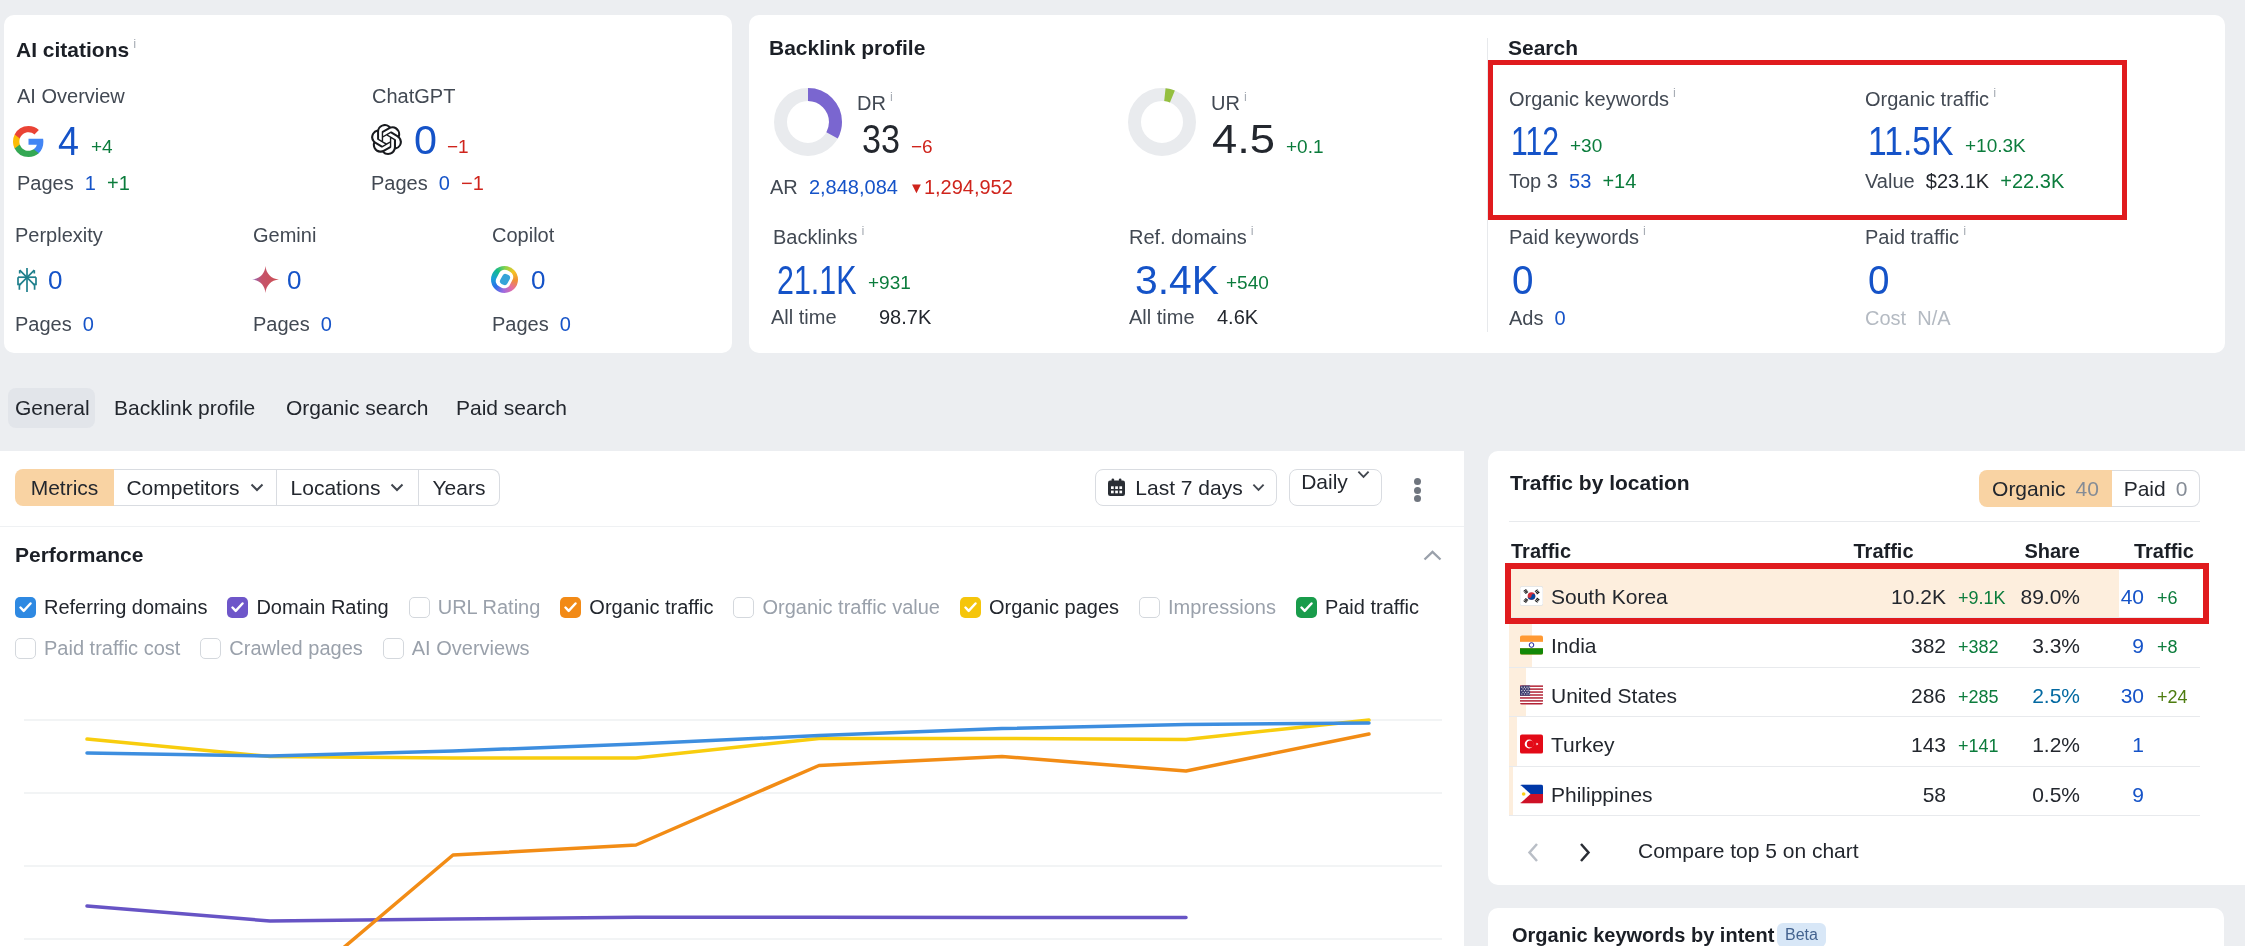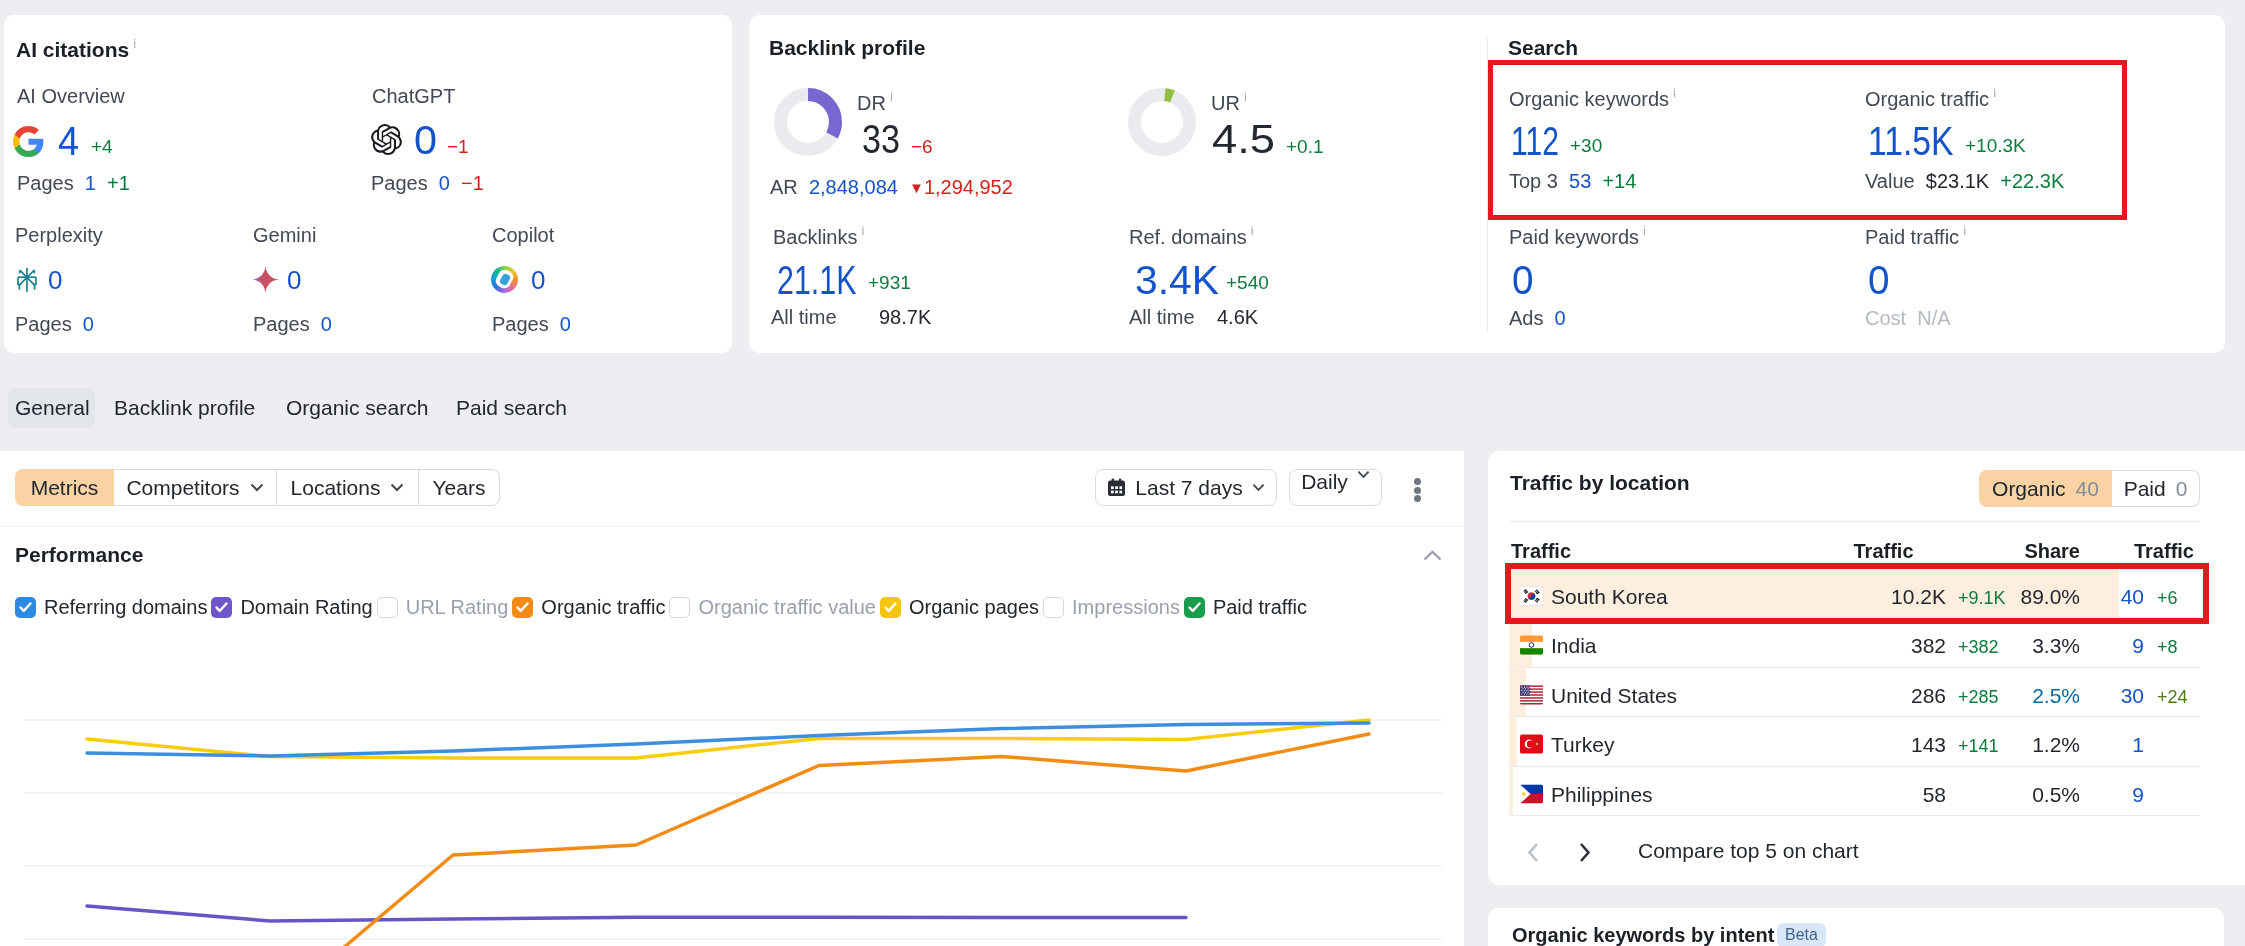--- a/index.html
+++ b/index.html
@@ -208,21 +208,21 @@
     <div style="width:7px;height:7px;border-radius:50%;background:#6f757e;margin-bottom:1.5px"></div>
     <div style="width:7px;height:7px;border-radius:50%;background:#6f757e"></div>
   </div>
   <div class="abs" style="left:0;top:75px;width:1464px;height:1px;background:#eff1f3"></div>
 
   <div class="abs ttl" style="left:15px;top:92px">Performance</div>
   <svg class="abs" width="19" height="11" viewBox="0 0 19 11" fill="none" stroke="#9aa1ab" stroke-width="2.3" style="left:1423px;top:99px">
       <path d="M1.5 9.5L9.5 1.8l8 7.7"></path>
     </svg>
 
-  <div class="abs" style="left:15px;top:144.5px;display:flex;gap:4px;align-items:center;font-size:20px">
+  <div class="abs" style="left:15px;top:144.5px;display:flex;gap:20px;align-items:center;font-size:20px">
       <span style="display:inline-flex;align-items:center;gap:8px;white-space:nowrap;color:#23272e"><span style="display:inline-block;width:21px;height:21px;border-radius:5px;background:#2e89e2;position:relative;flex:none">
           <svg width="13" height="11" viewBox="0 0 13 11" style="position:absolute;left:4px;top:5px" fill="none" stroke="#fff" stroke-width="2.4" stroke-linecap="round" stroke-linejoin="round">
             <path d="M1.5 5.5l3.2 3.4L11.5 1.5"></path>
           </svg>
         </span>Referring domains</span>
       <span style="display:inline-flex;align-items:center;gap:8px;white-space:nowrap;color:#23272e"><span style="display:inline-block;width:21px;height:21px;border-radius:5px;background:#6e56c9;position:relative;flex:none">
           <svg width="13" height="11" viewBox="0 0 13 11" style="position:absolute;left:4px;top:5px" fill="none" stroke="#fff" stroke-width="2.4" stroke-linecap="round" stroke-linejoin="round">
             <path d="M1.5 5.5l3.2 3.4L11.5 1.5"></path>
           </svg>
         </span>Domain Rating</span>
@@ -237,20 +237,25 @@
           <svg width="13" height="11" viewBox="0 0 13 11" style="position:absolute;left:4px;top:5px" fill="none" stroke="#fff" stroke-width="2.4" stroke-linecap="round" stroke-linejoin="round">
             <path d="M1.5 5.5l3.2 3.4L11.5 1.5"></path>
           </svg>
         </span>Organic pages</span>
       <span style="display:inline-flex;align-items:center;gap:8px;white-space:nowrap;color:#9aa1ab"><span style="display:inline-block;width:21px;height:21px;border-radius:5px;border:1.5px solid #d4d8dd;background:#fff;flex:none"></span>Impressions</span>
       <span style="display:inline-flex;align-items:center;gap:8px;white-space:nowrap;color:#23272e"><span style="display:inline-block;width:21px;height:21px;border-radius:5px;background:#199c4b;position:relative;flex:none">
           <svg width="13" height="11" viewBox="0 0 13 11" style="position:absolute;left:4px;top:5px" fill="none" stroke="#fff" stroke-width="2.4" stroke-linecap="round" stroke-linejoin="round">
             <path d="M1.5 5.5l3.2 3.4L11.5 1.5"></path>
           </svg>
         </span>Paid traffic</span>
+    </div>
+  <div class="abs" style="left:15px;top:186px;display:flex;gap:20px;align-items:center;font-size:20px">
+      <span style="display:inline-flex;align-items:center;gap:8px;white-space:nowrap;color:#9aa1ab"><span style="display:inline-block;width:21px;height:21px;border-radius:5px;border:1.5px solid #d4d8dd;background:#fff;flex:none"></span>Paid traffic cost</span>
+      <span style="display:inline-flex;align-items:center;gap:8px;white-space:nowrap;color:#9aa1ab"><span style="display:inline-block;width:21px;height:21px;border-radius:5px;border:1.5px solid #d4d8dd;background:#fff;flex:none"></span>Crawled pages</span>
+      <span style="display:inline-flex;align-items:center;gap:8px;white-space:nowrap;color:#9aa1ab"><span style="display:inline-block;width:21px;height:21px;border-radius:5px;border:1.5px solid #d4d8dd;background:#fff;flex:none"></span>AI Overviews</span>
     </div>
 
   <svg class="abs" style="left:0;top:239px" width="1464" height="256" viewBox="0 0 1464 256">
     <g stroke="#eef0f2" stroke-width="1.5">
       <line x1="24" y1="30" x2="1442" y2="30"></line>
       <line x1="24" y1="103" x2="1442" y2="103"></line>
       <line x1="24" y1="176" x2="1442" y2="176"></line>
       <line x1="24" y1="249" x2="1442" y2="249"></line>
     </g>
     <g fill="none" stroke-width="3.5" stroke-linecap="round" stroke-linejoin="round">

